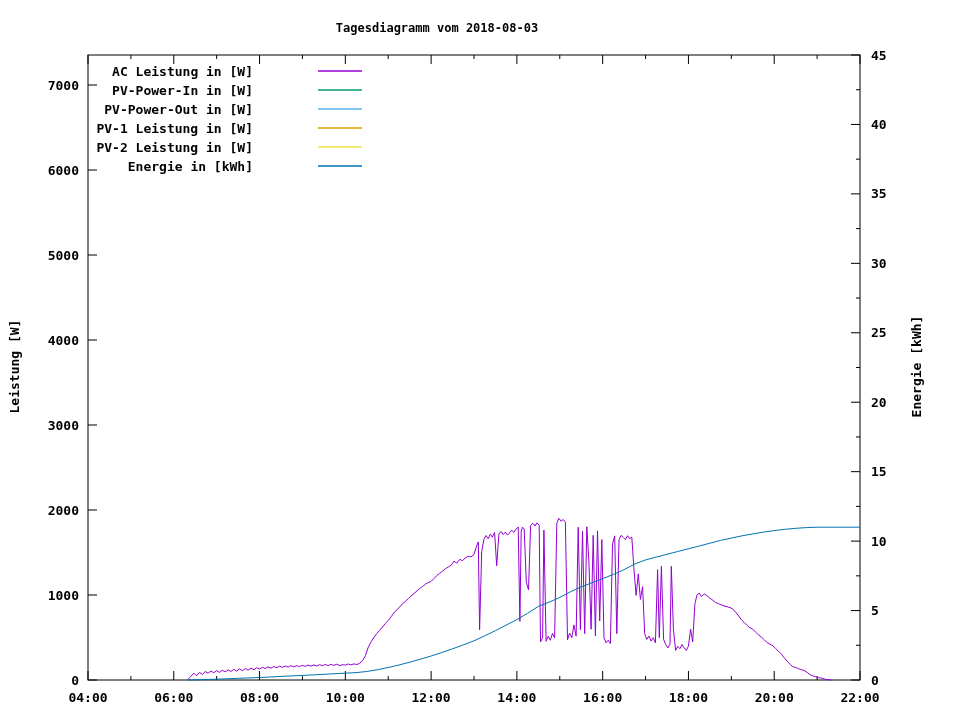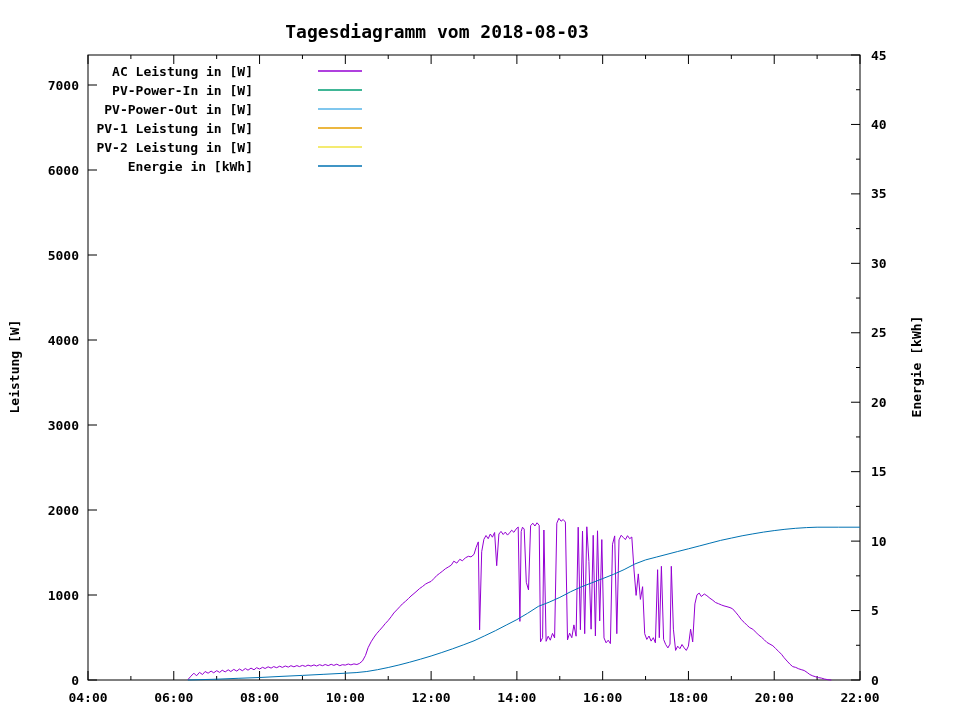--- a/index.html
+++ b/index.html
@@ -1,19 +1,19 @@
 <!DOCTYPE html>
 <html><head>
 <meta charset="utf-8">
 <style>
   html,body{margin:0;padding:0;background:#fff;}
   #chart-canvas{position:relative;width:960px;height:720px;background:#ffffff;overflow:hidden;
     font-family:"DejaVu Sans Mono", monospace;font-weight:bold;color:#000;}
   #chart-title{position:absolute;top:21px;left:437px;transform:translateX(-50%);
-    font-size:18px;white-space:nowrap;}
+    font-size:12px;white-space:nowrap;}
   .ylabel{position:absolute;width:300px;text-align:center;font-size:13px;white-space:nowrap;}
   #ylabel-left{left:-136px;top:359px;transform:rotate(-90deg);}
   #ylabel-right{left:766px;top:359px;transform:rotate(-90deg);}
   svg text{font-family:"DejaVu Sans Mono", monospace;font-weight:bold;font-size:13px;fill:#000;}
 </style>
 </head>
 <body>
 
 <div id="chart-canvas">
   <div id="chart-title">Tagesdiagramm vom 2018-08-03</div>

